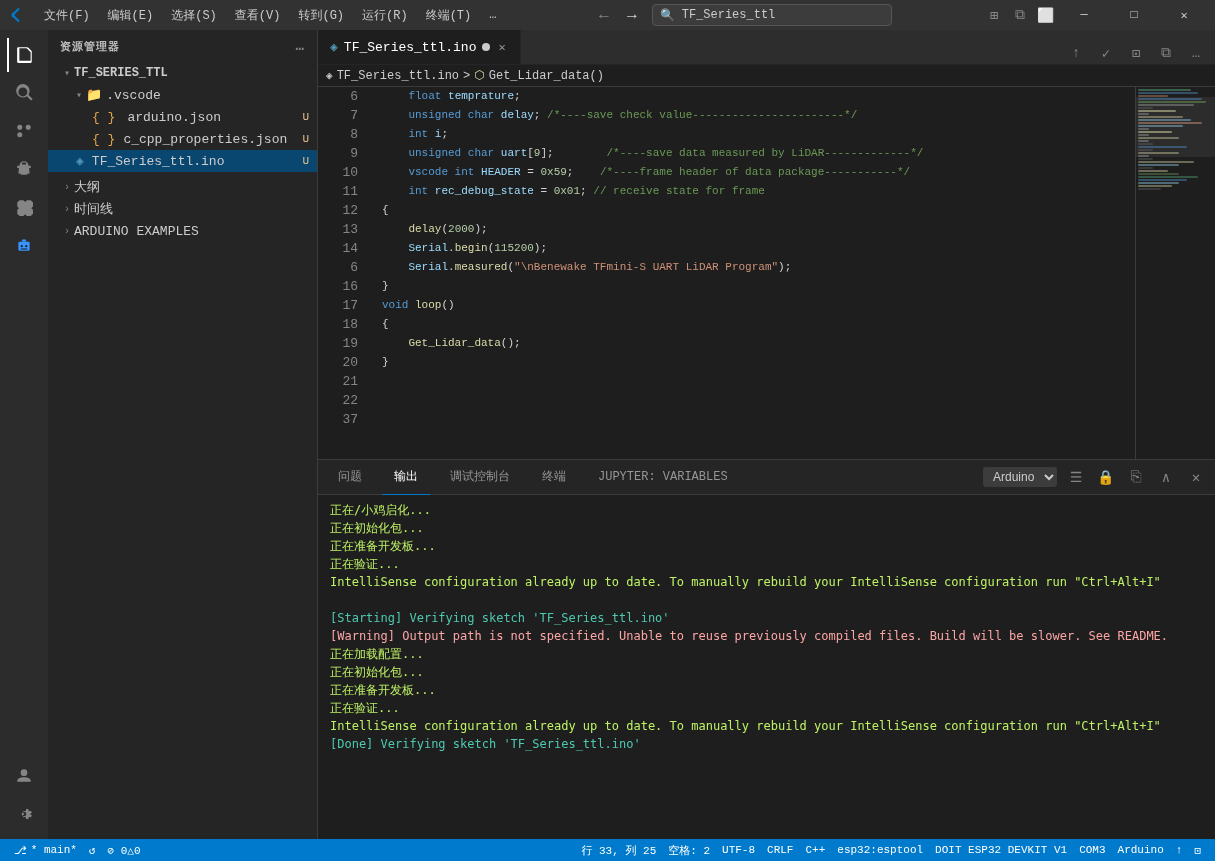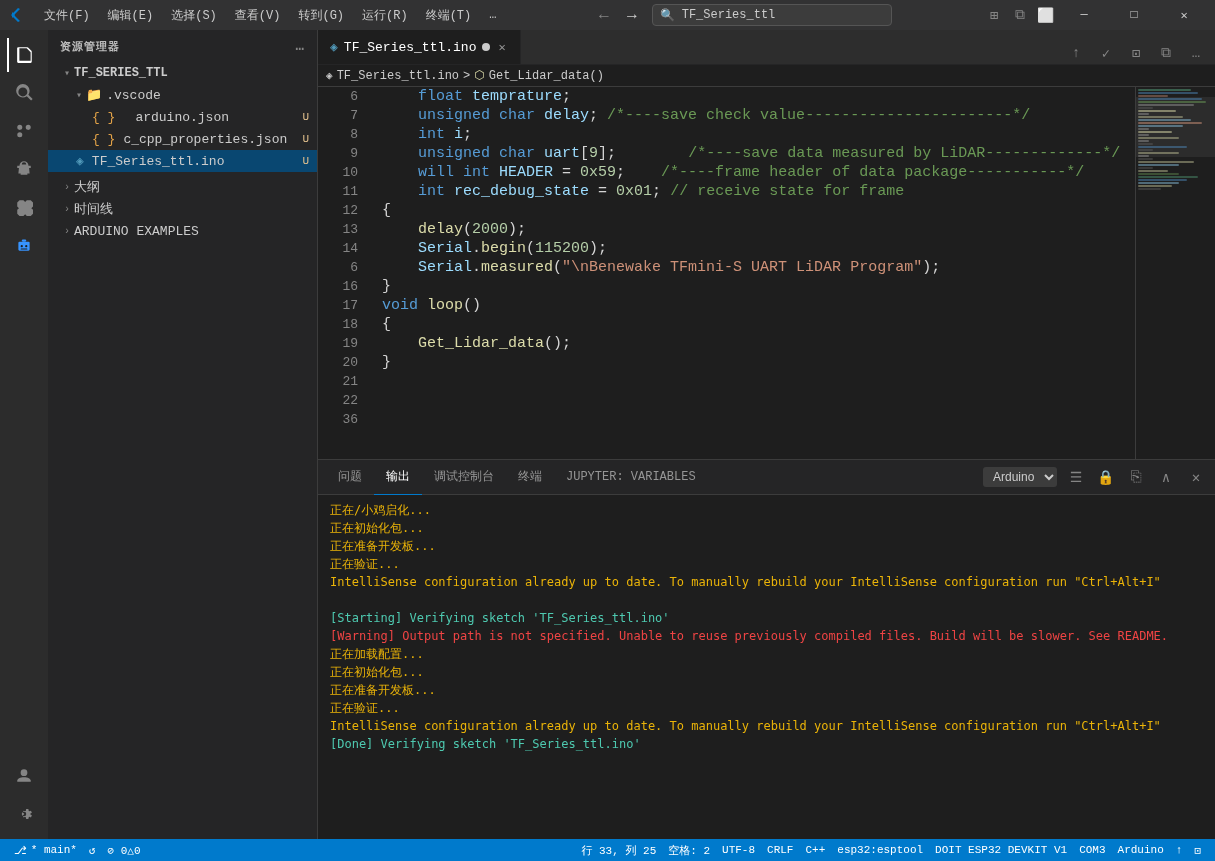--- a/index.html
+++ b/index.html
@@ -298,21 +298,21 @@
       line-height: 19px;
       user-select: none;
       flex-shrink: 0;
       padding-top: 0;
     }
     #code-content {
       flex: 1;
       overflow: auto;
       padding: 0 16px;
       line-height: 19px;
-      font-size: 15px;
+      font-size: 11px;
     }
     .code-line {
       white-space: pre;
       line-height: 19px;
     }
 
     
     .kw { color: #569cd6; } 
     .fn { color: #dcdcaa; } 
     .str { color: #ce9178; } 
@@ -356,21 +356,21 @@
       flex-direction: column;
       flex-shrink: 0;
     }
     #panel-tabs {
       height: 35px;
       background: #252526;
       display: flex;
       align-items: center;
       border-bottom: 1px solid #3c3c3c;
       padding: 0 8px;
-      gap: 0;
+      gap: 8px;
     }
     .panel-tab {
       height: 35px;
       display: flex;
       align-items: center;
       padding: 0 12px;
       font-size: 12px;
       color: #969696;
       cursor: pointer;
       border-bottom: 1px solid transparent;
@@ -434,23 +434,23 @@
       cursor: pointer;
       white-space: nowrap;
     }
     #status-right {
       margin-left: auto;
       display: flex;
       align-items: center;
     }
 
     
-    .out-normal { color: #eab308; }
+    .out-normal { color: #bef264; }
     .out-done { color: #4ec9b0; }
-    .out-warning { color: #ef4444; }
+    .out-warning { color: #fca5a5; }
   </style>
 </head>
 <body>
 
 <div id="title-bar">
   <div id="title-bar-left">
     <div class="title-icon">
       <svg viewBox="0 0 16 16" fill="none">
         <path d="M12 2L6 8l6 6-2 1L3 8l7-7z" fill="#007acc"></path>
         <path d="M4 5l3 3-3 3V5z" fill="#007acc"></path>
@@ -557,21 +557,21 @@
         <span class="indent" style="width:16px;"></span>
         <span class="chevron">▾</span>
         <span class="folder-icon">📁</span>
         <span>.vscode</span>
         <span class="badge modified"></span>
       </div>
 
       <div class="tree-item">
         <span class="indent" style="width:32px;"></span>
         <span class="file-icon-json">{ }</span>
-        <span style="margin-left:16px;">arduino.json</span>
+        <span style="margin-left:8px;">arduino.json</span>
         <span class="badge modified">U</span>
       </div>
 
       <div class="tree-item">
         <span class="indent" style="width:32px;"></span>
         <span class="file-icon-json">{ }</span>
         <span style="margin-left:4px;">c_cpp_properties.json</span>
         <span class="badge modified">U</span>
       </div>
 
@@ -640,33 +640,33 @@
         <div>13</div>
         <div>14</div>
         <div>6</div>
         <div>16</div>
         <div>17</div>
         <div>18</div>
         <div>19</div>
         <div>20</div>
         <div>21</div>
         <div>22</div>
-        <div>36</div>
+        <div>37</div>
       </div>
       <div id="code-content">
 
         <div class="code-line">    <span class="kw">float</span> <span class="var">temprature</span>;</div>
 
         <div class="code-line">    <span class="kw">unsigned char</span> <span class="var">delay</span>; <span class="cmt">/*----save check value-----------------------*/</span></div>
 
         <div class="code-line">    <span class="kw">int</span> <span class="var">i</span>;</div>
 
         <div class="code-line">    <span class="kw">unsigned char</span> <span class="var">uart</span>[<span class="num">9</span>];        <span class="cmt">/*----save data measured by LiDAR-------------*/</span></div>
 
-        <div class="code-line">    <span class="kw">will int</span> <span class="var">HEADER</span> = <span class="num">0x59</span>;    <span class="cmt">/*----frame header of data package-----------*/</span></div>
+        <div class="code-line">    <span class="kw">vscode int</span> <span class="var">HEADER</span> = <span class="num">0x59</span>;    <span class="cmt">/*----frame header of data package-----------*/</span></div>
 
         <div class="code-line">    <span class="kw">int</span> <span class="var">rec_debug_state</span> = <span class="num">0x01</span>; <span class="cmt">// receive state for frame</span></div>
 
         <div class="code-line"></div>
 
 
         <div class="code-line">{</div>
 
         <div class="code-line">    <span class="fn">delay</span>(<span class="num">2000</span>);</div>
 

